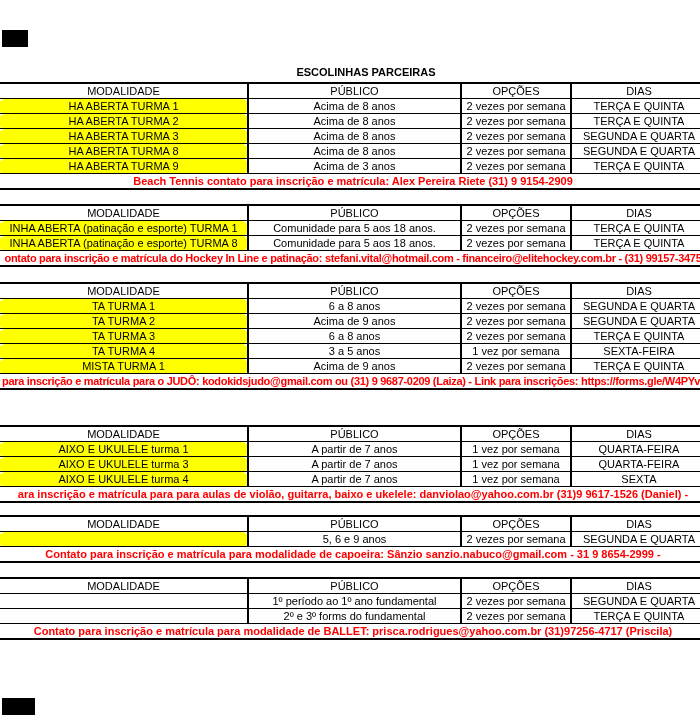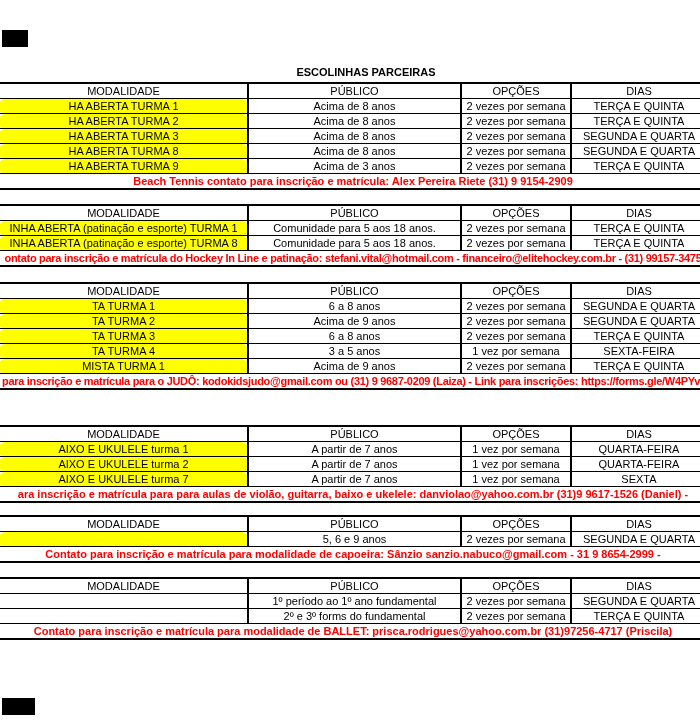--- a/index.html
+++ b/index.html
@@ -195,27 +195,27 @@
     <td>OPÇÕES</td>
     <td>DIAS</td>
   </tr>
   <tr>
     <td class="mod">AIXO E UKULELE turma 1</td>
     <td>A partir de 7 anos</td>
     <td>1 vez por semana</td>
     <td>QUARTA-FEIRA</td>
   </tr>
   <tr>
-    <td class="mod">AIXO E UKULELE turma 2</td>
+    <td class="mod">AIXO E UKULELE turma 3</td>
     <td>A partir de 7 anos</td>
     <td>1 vez por semana</td>
     <td>QUARTA-FEIRA</td>
   </tr>
   <tr>
-    <td class="mod">AIXO E UKULELE turma 7</td>
+    <td class="mod">AIXO E UKULELE turma 4</td>
     <td>A partir de 7 anos</td>
     <td>1 vez por semana</td>
     <td>SEXTA</td>
   </tr>
   <tr class="contact">
     <td colspan="4">ara inscrição e matrícula para para aulas de violão, guitarra, baixo e ukelele: danviolao@yahoo.com.br (31)9 9617-1526 (Daniel) -</td>
   </tr>
 </tbody>
   </table>
 

